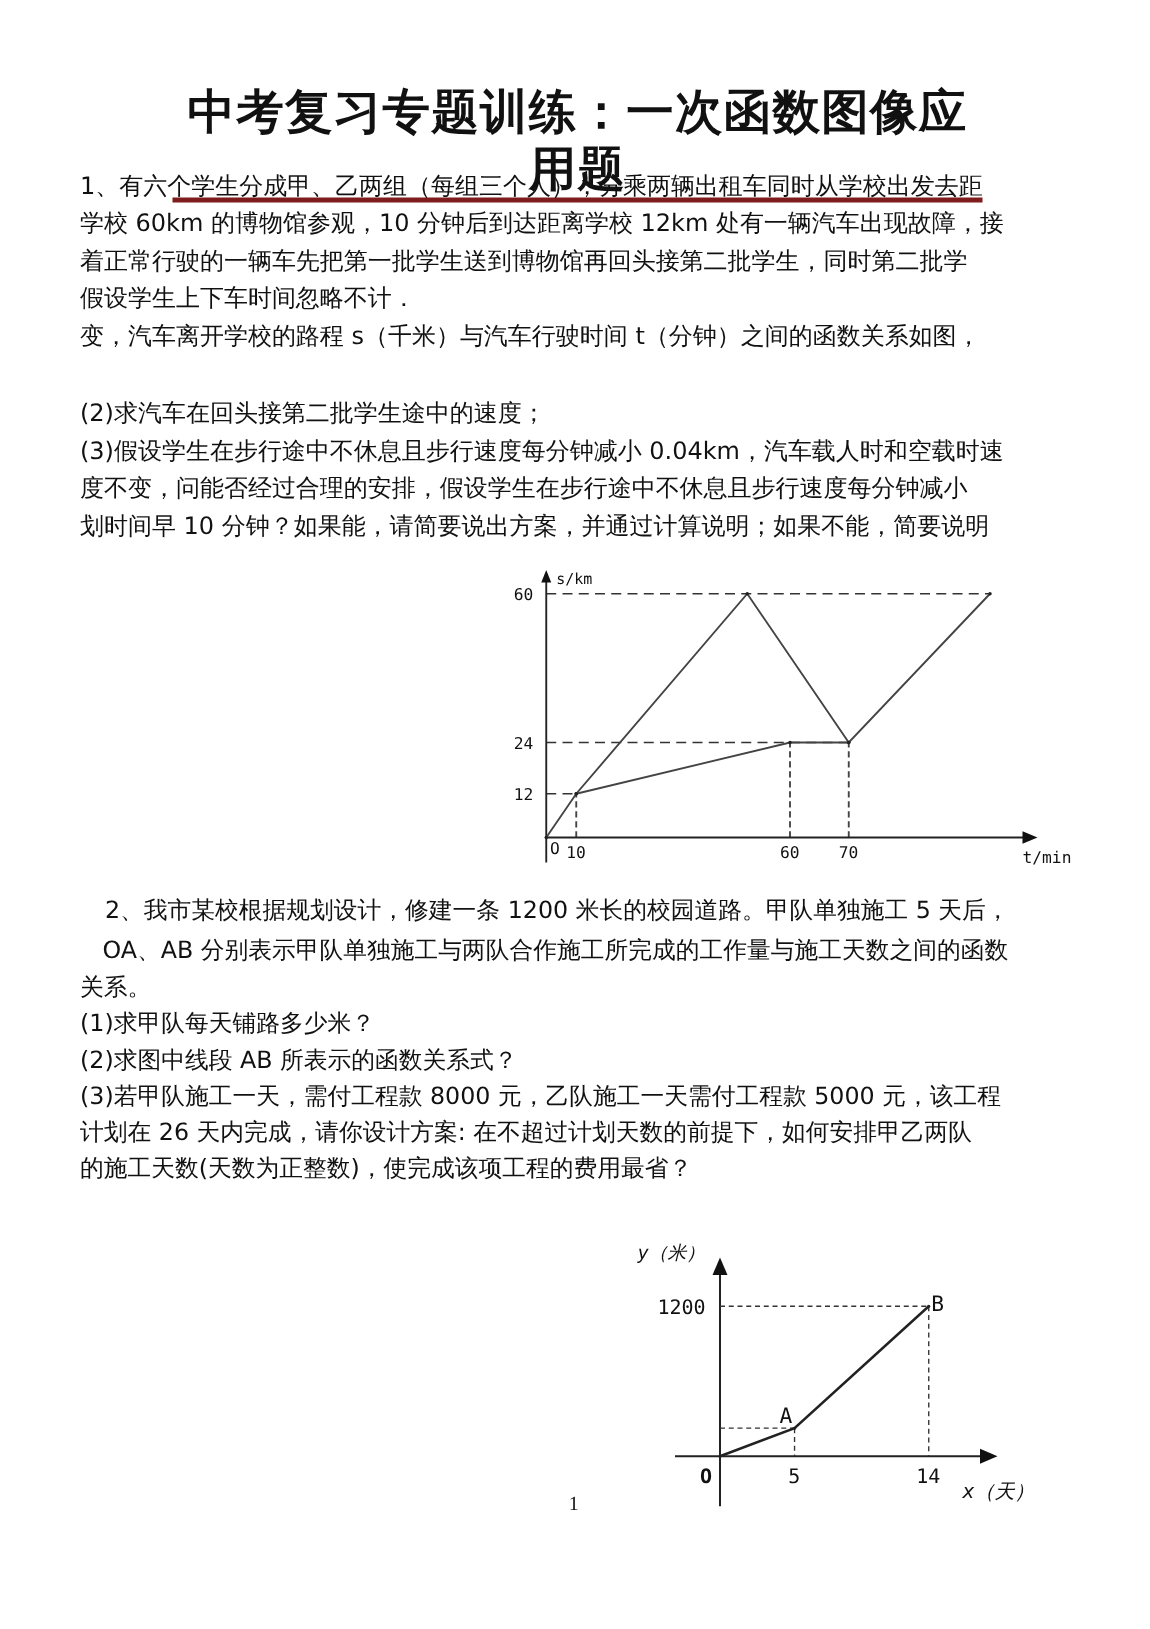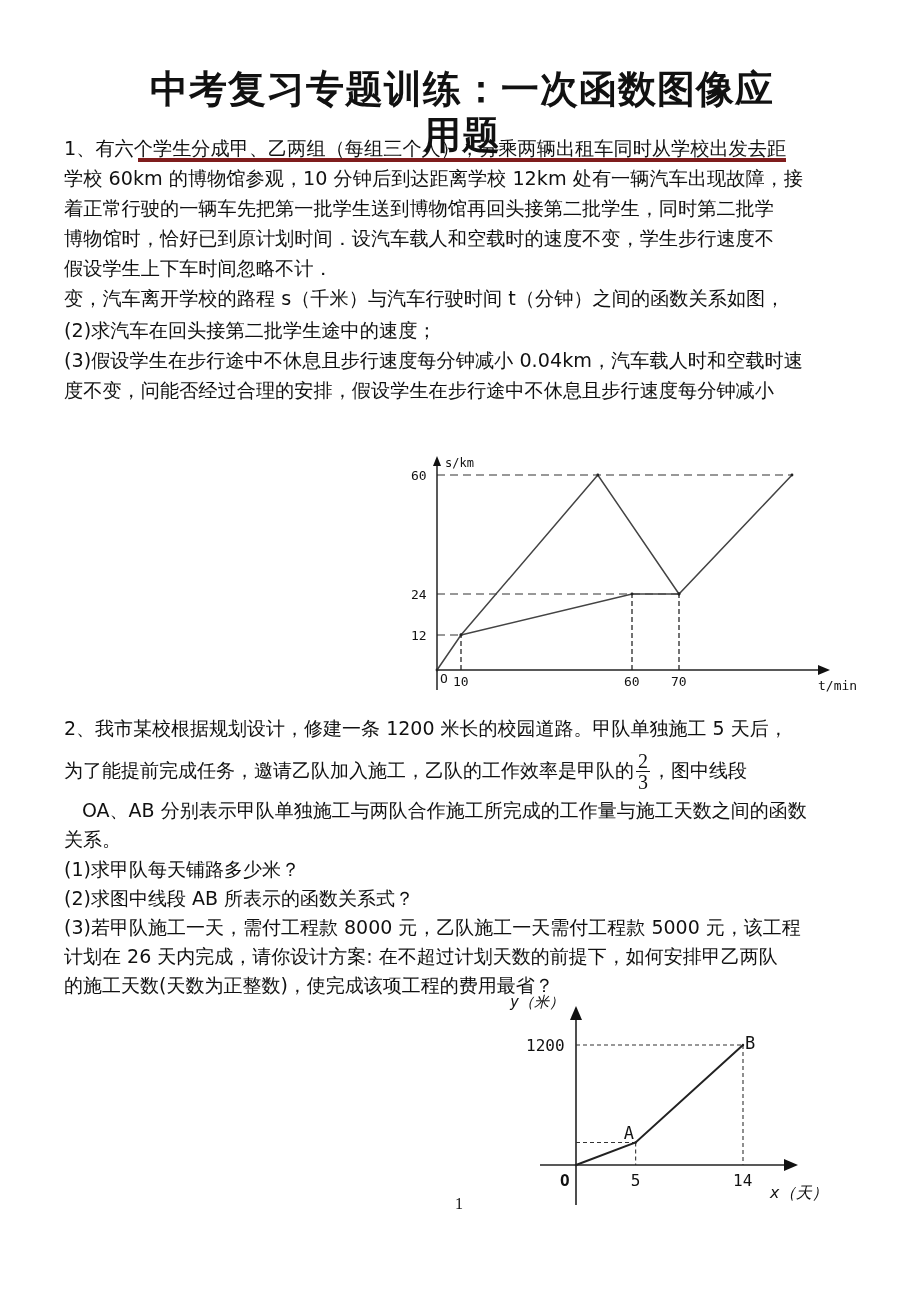--- a/index.html
+++ b/index.html
@@ -22,29 +22,29 @@
 </style>
 </head>
 <body>
 
 <div class="title">中考复习专题训练：一次函数图像应用题</div>
 
 <div class="p" style="top:134px;">
   <span class="line">1、有六个学生分成甲、乙两组（每组三个人），分乘两辆出租车同时从学校出发去距</span>
   <span class="line">学校 60km 的博物馆参观，10 分钟后到达距离学校 12km 处有一辆汽车出现故障，接</span>
   <span class="line">着正常行驶的一辆车先把第一批学生送到博物馆再回头接第二批学生，同时第二批学</span>
-  <span class="line">博物馆时，恰好已到原计划时间．设汽车载人和空载时的速度不变，学生步行速度不</span>
   <span class="line">假设学生上下车时间忽略不计．</span>
   <span class="line">变，汽车离开学校的路程 s（千米）与汽车行驶时间 t（分钟）之间的函数关系如图，</span>
 </div>
 
 <div class="p" style="top:316px;">
   <span class="line">(2)求汽车在回头接第二批学生途中的速度；</span>
   <span class="line">(3)假设学生在步行途中不休息且步行速度每分钟减小 0.04km，汽车载人时和空载时速</span>
   <span class="line">度不变，问能否经过合理的安排，假设学生在步行途中不休息且步行速度每分钟减小</span>
+  <span class="line">划时间早 10 分钟？如果能，请简要说出方案，并通过计算说明；如果不能，简要说明</span>
 </div>
 
 <svg id="chart1" style="position:absolute;left:390px;top:450px;" width="490" height="250" viewBox="0 0 490 250">
   <g id="c1-guides">
       <line x1="47" y1="25" x2="402" y2="25" stroke="#333" stroke-width="1.2" stroke-dasharray="8,5"></line>
       <line x1="47" y1="144" x2="289" y2="144" stroke="#333" stroke-width="1.2" stroke-dasharray="8,5"></line>
       <line x1="47" y1="185" x2="71" y2="185" stroke="#333" stroke-width="1.2" stroke-dasharray="8,5"></line>
       <line x1="71" y1="220" x2="71" y2="185" stroke="#444" stroke-width="1.5" stroke-dasharray="5,3"></line>
       <line x1="242" y1="220" x2="242" y2="144" stroke="#444" stroke-width="1.5" stroke-dasharray="5,3"></line>
       <line x1="289" y1="220" x2="289" y2="144" stroke="#444" stroke-width="1.5" stroke-dasharray="5,3"></line>
@@ -74,24 +74,21 @@
       <text x="21" y="190" font-size="13" fill="#111">12</text>
       <text x="21" y="149" font-size="13" fill="#111">24</text>
       <text x="21" y="30" font-size="13" fill="#111">60</text>
       <text x="50" y="233" font-size="13" fill="#111">O</text>
       <text x="55" y="17" font-size="12" fill="#111">s/km</text>
       <text x="428" y="240" font-size="13" fill="#111">t/min</text>
     </g>
 </svg>
 
 <div class="p2" style="top:713px;">
-  <div class="line" style="height:30px;line-height:30px;">2、我市某校根据规划设计，修建一条 1200 米长的校园道路。甲队单独施工 5 天后，</div>
-  <div style="height:46px;line-height:46px;white-space:nowrap;margin-top:4px;">
-    <span>为了能提前完成任务，邀请乙队加入施工，乙队的工作效率是甲队的</span><span class="frac"><span class="num">2</span><span>3</span></span><span>，图中线段</span>
-  </div>
+  <div class="line" style="height:30px;line-height:30px;margin-left:20px;">2、我市某校根据规划设计，修建一条 1200 米长的校园道路。甲队单独施工 5 天后，</div>
   <div class="line" style="height:34px;line-height:34px;margin-left:18px;">OA、AB 分别表示甲队单独施工与两队合作施工所完成的工作量与施工天数之间的函数</div>
   <div class="line" style="height:28px;line-height:28px;font-family:Liberation Mono, monospace;">关系。</div>
   <div class="line" style="height:29px;line-height:29px;">(1)求甲队每天铺路多少米？</div>
   <div class="line" style="height:29px;line-height:29px;">(2)求图中线段 AB 所表示的函数关系式？</div>
   <div class="line" style="height:29px;line-height:29px;">(3)若甲队施工一天，需付工程款 8000 元，乙队施工一天需付工程款 5000 元，该工程</div>
   <div class="line" style="height:29px;line-height:29px;">计划在 26 天内完成，请你设计方案: 在不超过计划天数的前提下，如何安排甲乙两队</div>
   <div class="line" style="height:29px;line-height:29px;">的施工天数(天数为正整数)，使完成该项工程的费用最省？</div>
 </div>
 
 <svg id="chart2" style="position:absolute;left:490px;top:990px;" width="360" height="220" viewBox="0 0 360 220">

